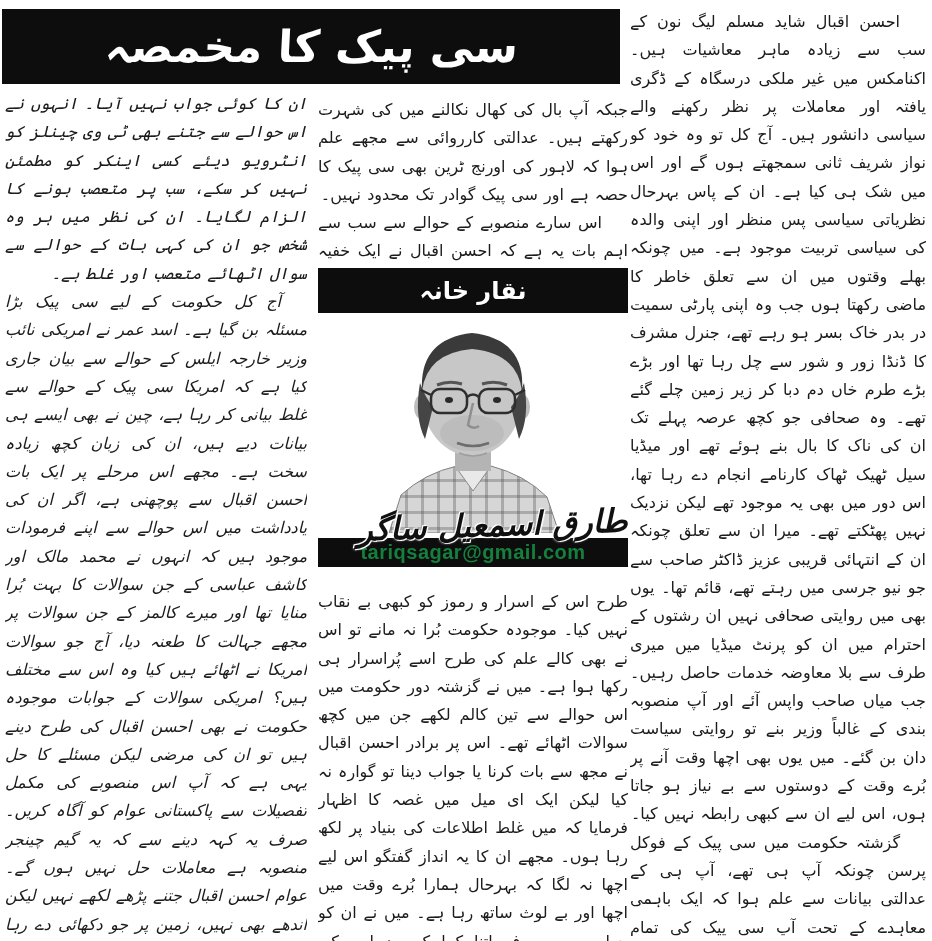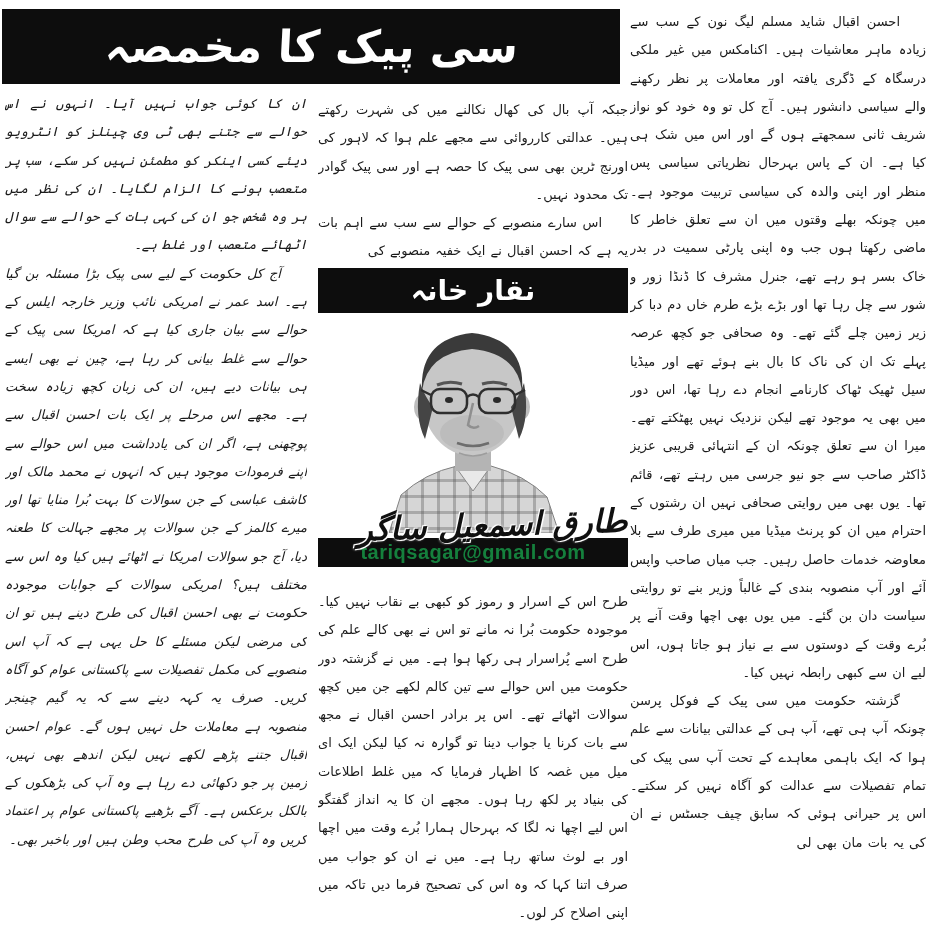--- a/index.html
+++ b/index.html
@@ -14,32 +14,32 @@
     background:#0d0d0d; display:flex; align-items:center; justify-content:center;
   }
   .title-text {
     color:#ffffff; font-size:44px; font-weight:bold; direction:rtl;
     transform:skewX(-3deg); letter-spacing:1px; white-space:nowrap;
   }
   
   .col {
     position:absolute; direction:rtl; text-align:justify; overflow:hidden;
   }
-  .col p { margin:0; font-size:13px; line-height:28.3px; word-spacing:1px; }
+  .col p { margin:0; font-size:16px; line-height:28.3px; word-spacing:1px; }
   .indent { text-indent:26px; }
   .col-right  { right:6px;  top:8px;  width:296px; height:928px; }
   .col-left   { left:5px;   top:90px; width:302px; height:848px;font-style:italic; }
   .col-middle { left:318px; top:96px; width:310px; height:848px; }
   .mid-top    { height:172px; overflow:hidden; }
   .mid-bottom { margin-top:21px; height:369px; overflow:hidden; }
   
   .naqqar-banner {
     height:45px; background:#0d0d0d; color:#ffffff;
     display:flex; align-items:center; justify-content:center;
-    font-size:28px; font-weight:bold; direction:rtl; letter-spacing:4px;
+    font-size:24px; font-weight:bold; direction:rtl; letter-spacing:4px;
     text-shadow:0 0 1px #000;
   }
   
   .photo-wrap { position:relative; height:225px; }
   .photo-wrap svg { display:block; margin:0 auto; }
   .signature {
     position:absolute; bottom:-6px; right:0px;
     font-size:32px; font-weight:bold; font-style:italic; direction:rtl;
     color:#101010; transform:rotate(-2deg); white-space:nowrap;
     text-shadow:1px 1px 0 #fff, -1px -1px 0 #fff, 0 0 3px #fff;

